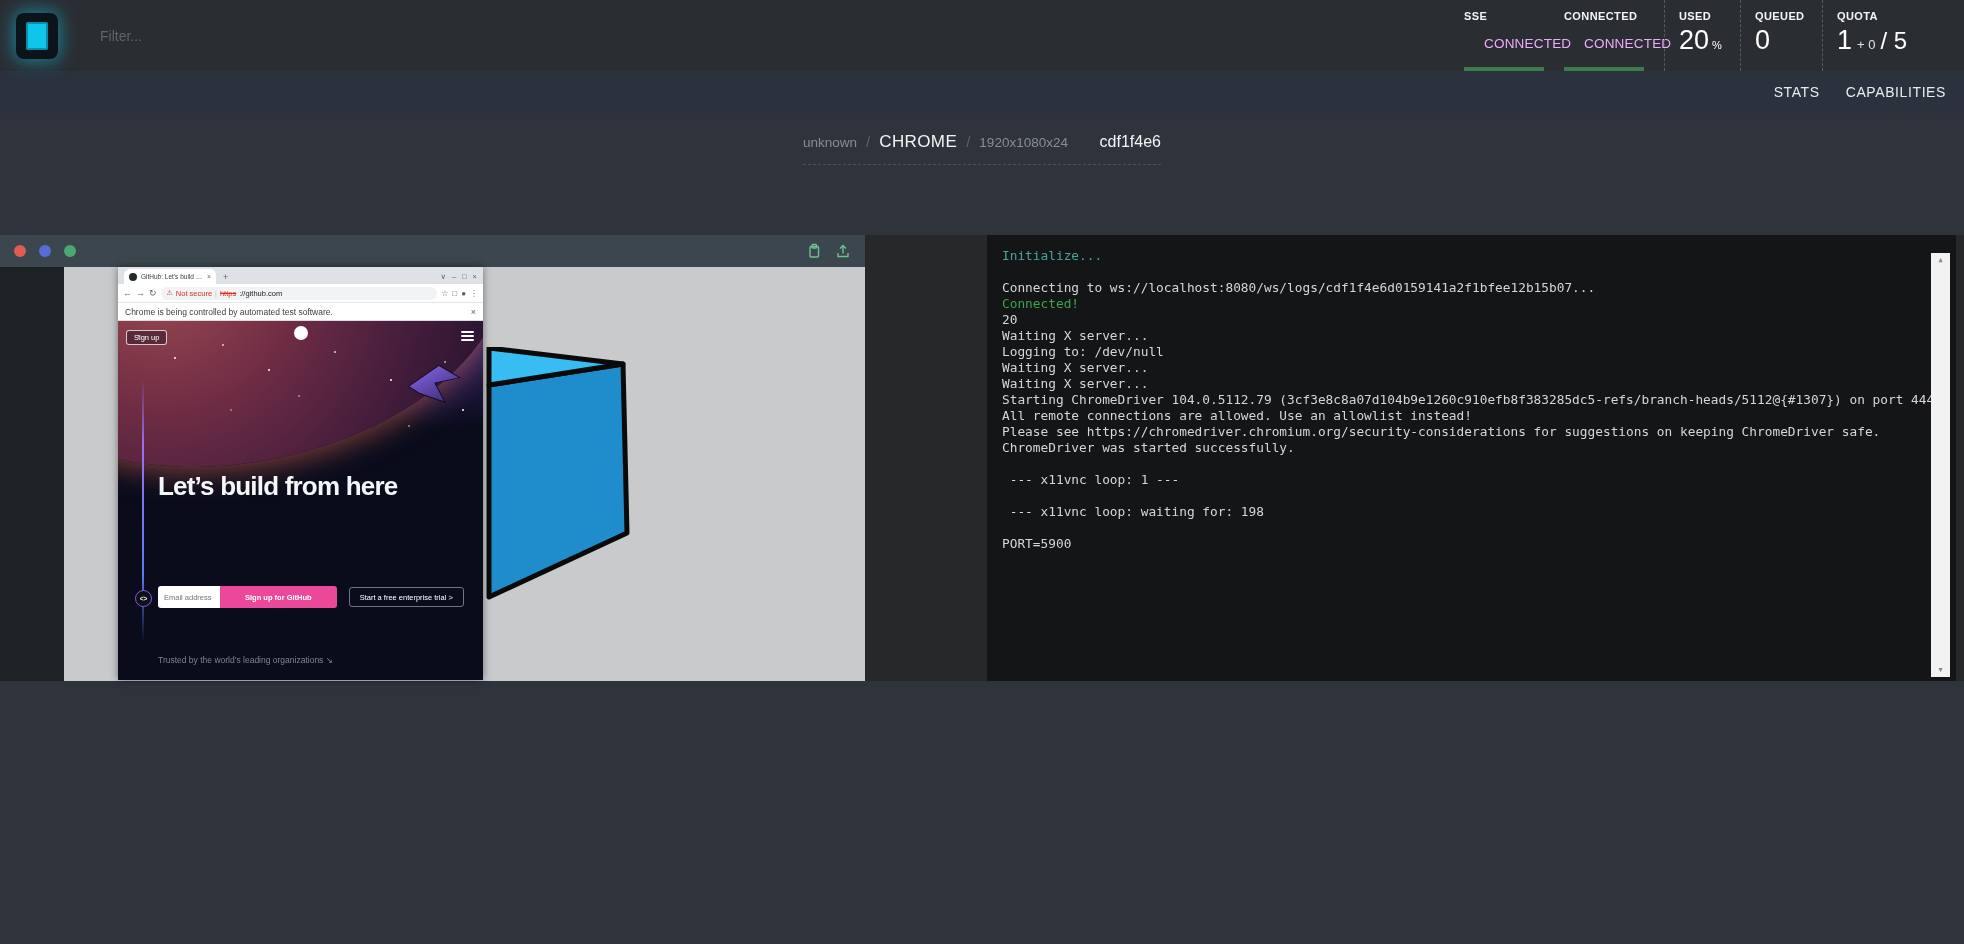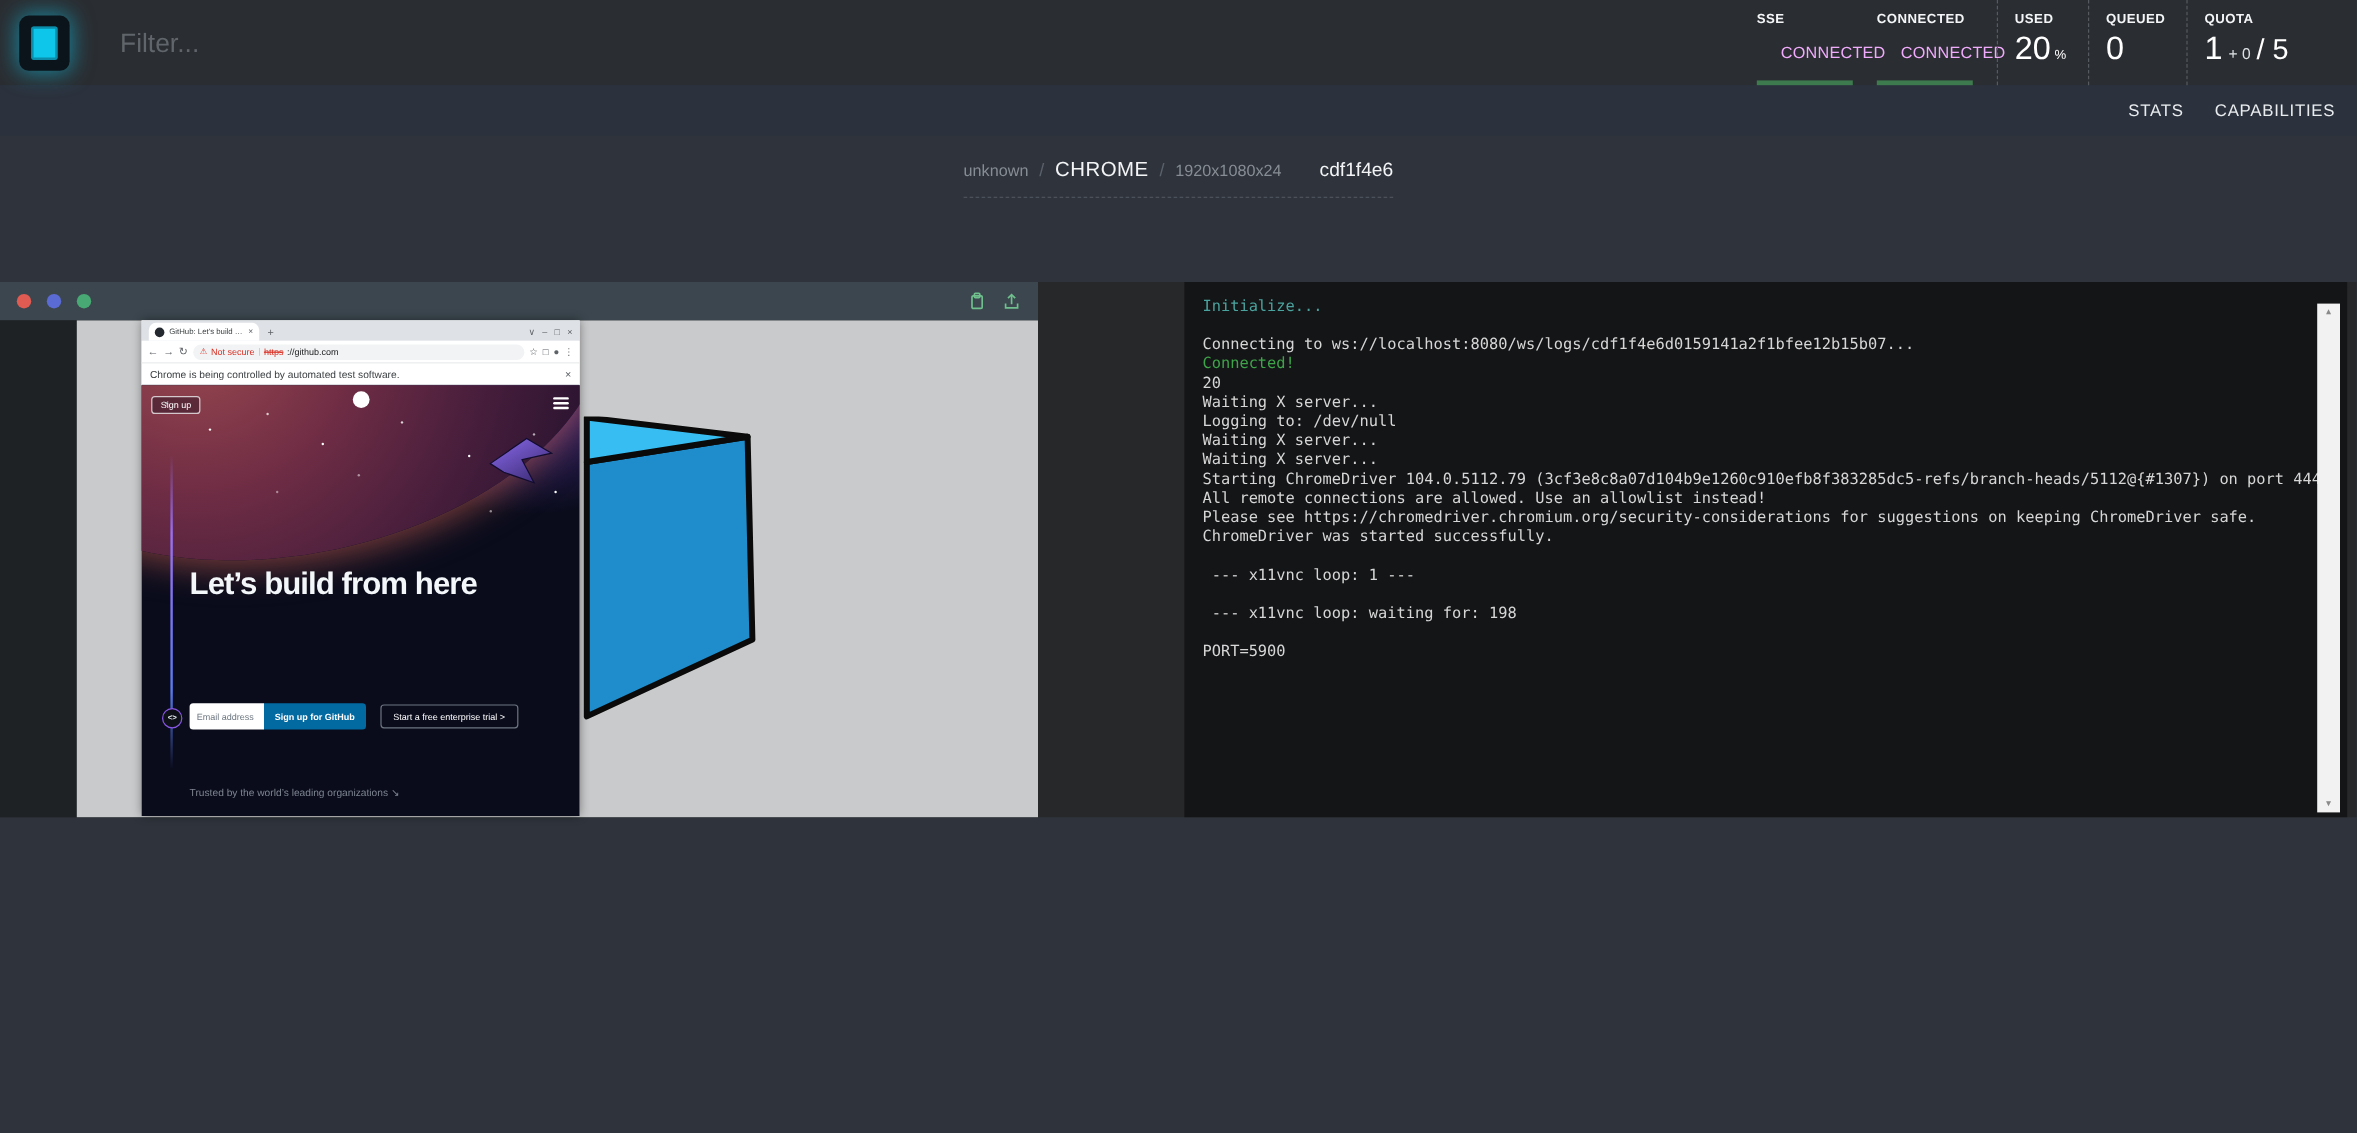--- a/index.html
+++ b/index.html
@@ -4,21 +4,21 @@
 <style>
   html,body{margin:0;padding:0;}
   body{font-family:"Liberation Sans",sans-serif;background:#2f343c;}
   .app{position:relative;width:1964px;height:944px;background:#2f343c;overflow:hidden;}
 
   
   .topbar{height:71px;background:#2a2d31;display:flex;align-items:center;padding:0 14px 0 16px;box-sizing:border-box;}
   .logo{width:42px;height:46px;background:#0b141a;border-radius:8px;display:flex;align-items:center;justify-content:center;
         box-shadow:0 0 18px 2px rgba(14,197,234,.55);cursor:pointer;flex:none;}
   .logo-core{width:22px;height:28px;background:#0ec5ea;border-radius:2px;box-shadow:inset 0 0 0 2px rgba(6,40,54,.35);}
-  .filter{margin-left:40px;background:transparent;border:none;outline:none;font-size:22px;color:#5eead4;width:420px;font-family:inherit;}
+  .filter{margin-left:40px;background:transparent;border:none;outline:none;font-size:14px;color:#5eead4;width:420px;font-family:inherit;}
   .filter::placeholder{color:#60656b;}
   .status-area{margin-left:auto;display:flex;height:100%;justify-content:space-between;}
   .scol{position:relative;padding:10px 0 0 14px;box-sizing:border-box;}
   .w-sse{width:100px;}.w-sel{width:114px;}.w-used{width:76px;}.w-q{width:82px;}.w-quota{width:128px;}
   .sep{border-left:1px dashed #555b61;}
   .s-label{font-size:11px;font-weight:700;color:#f3f5f7;letter-spacing:.4px;}
   .s-conn{margin-top:14px;font-size:13.5px;color:#f0abfc;letter-spacing:.2px;margin-left:20px;}
   .underline{position:absolute;left:14px;bottom:0;width:80px;height:4px;background:#3d7b4f;}
   .s-valrow{display:flex;align-items:baseline;margin-top:3px;}
   .s-num{font-size:27px;color:#fff;}
@@ -92,21 +92,21 @@
   .gh-logo{position:absolute;top:5px;left:50%;margin-left:-7px;width:14px;height:14px;border-radius:50%;background:#fff;z-index:2;}
   .burger{position:absolute;top:10px;right:9px;z-index:2;display:flex;flex-direction:column;gap:2.5px;cursor:pointer;}
   .burger i{display:block;width:13px;height:1.6px;background:#fff;border-radius:1px;}
   .headline{position:absolute;left:40px;top:150px;margin:0;font-size:26px;line-height:30px;font-weight:700;letter-spacing:-.8px;color:#f4f7fa;z-index:2;}
   .tagline{position:absolute;left:40px;top:194px;width:302px;margin:0;font-size:11px;line-height:15.5px;color:#99a3ae;z-index:2;}
   .code-badge{position:absolute;left:17px;top:269px;width:15px;height:15px;border-radius:50%;background:#0d1117;border:1px solid #8957e5;
     color:#e6edf3;font-size:6.5px;font-weight:700;display:flex;align-items:center;justify-content:center;z-index:3;}
   .cta{position:absolute;left:40px;top:265px;display:flex;align-items:center;z-index:2;}
   .email{width:56px;height:22px;border:none;outline:none;border-radius:3px 0 0 3px;font-size:7.5px;padding:0 0 0 6px;color:#24292f;background:#fff;font-family:inherit;}
   .email::placeholder{color:#6e7781;}
-  .btn-signup{height:22px;border:none;border-radius:0 3px 3px 0;background:#0369a1;color:#fff;font-size:7.5px;font-weight:700;padding:0 9px;font-family:inherit;cursor:pointer;}
+  .btn-signup{height:22px;border:none;border-radius:0 3px 3px 0;background:#ec4899;color:#fff;font-size:7.5px;font-weight:700;padding:0 25px;font-family:inherit;cursor:pointer;}
   .btn-ent{height:20px;margin-left:12px;border:1px solid #6e7681;border-radius:3px;background:transparent;color:#fff;font-size:7.5px;padding:0 10px;font-family:inherit;cursor:pointer;}
   .trusted{position:absolute;left:40px;top:334px;font-size:8.5px;color:#7d8590;z-index:2;}
 
   
   .log-panel{width:969px;margin-left:122px;background:#141517;position:relative;padding:13px 48px 0 15px;box-sizing:border-box;
     font-family:"DejaVu Sans Mono","Liberation Mono",monospace;flex:none;}
   .log-line{font-size:12.8px;line-height:16px;color:#d6d6d6;white-space:pre;}
   .log-line.info{color:#4aa39e;}
   .log-line.success{color:#3ea449;}
   .log-scrollbar{position:absolute;right:6px;top:18px;bottom:4px;width:19px;background:#f2f2f2;

